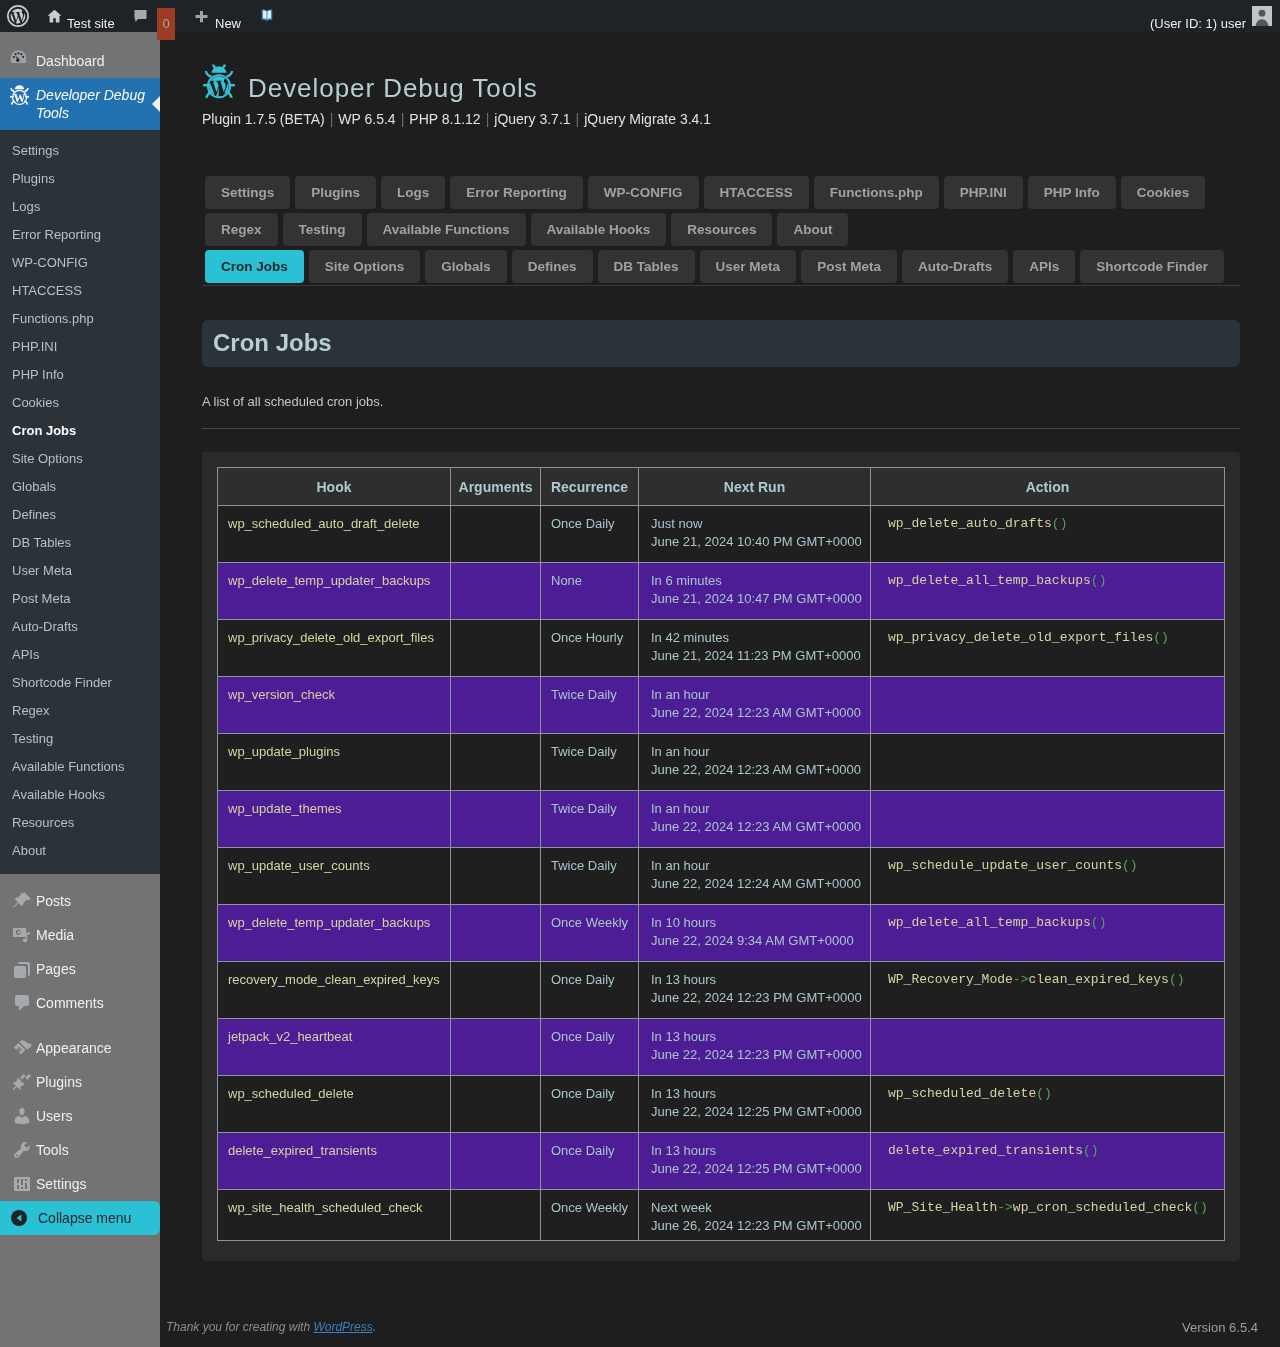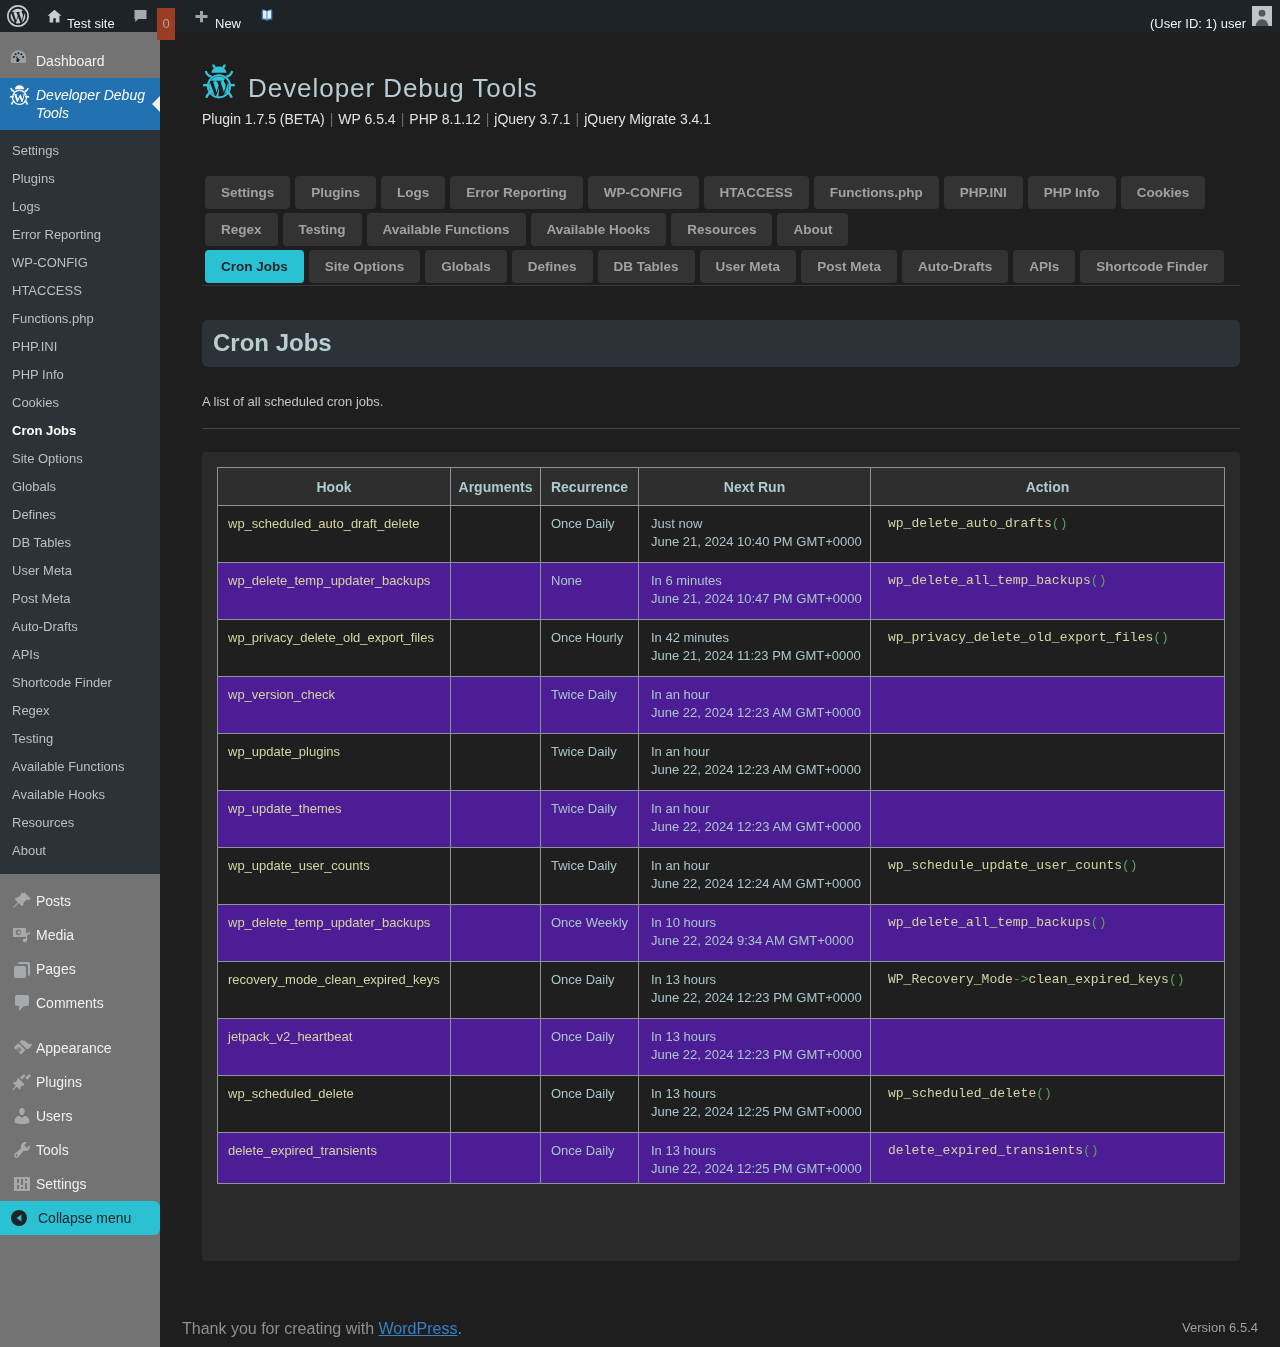--- a/index.html
+++ b/index.html
@@ -36,21 +36,21 @@
 table.cron th, table.cron td { border:1px solid #8d9297; }
 table.cron th { height:38px; background:#2e2e2e; color:#abcbce; font-size:14px; font-weight:bold; text-align:center; }
 table.cron td { padding:9px 10px; vertical-align:top; font-size:13px; line-height:18px; height:57px; white-space:nowrap; }
 table.cron tr:last-child td { height:50px; padding-bottom:5px; }
 tr.odd td { background:#1f1f1f; }
 tr.even td { background:#4c1d95; }
 table.cron td.hook { color:#d6d3a4; }
 table.cron td.rec, table.cron td.next { color:#a9c6cc; } table.cron td.next { padding-left:12px; }
 table.cron td.act { font-family:"Liberation Mono", monospace; font-size:13px; color:#d6d3a4; padding-left:17px; }
 table.cron td.act .g { color:#55a15b; }
-#footer-l { position:absolute; left:22px; top:1288px; font-size:16px; color:#8b8f94; }
+#footer-l { position:absolute; left:6px; top:1288px; font-size:12px; font-style:italic; color:#8b8f94; }
 #footer-l a { color:#3582c4; }
 #footer-r { position:absolute; right:22px; top:1288px; font-size:13px; color:#9d9fa3; }
 </style>
 </head>
 <body>
 <div id="adminbar">
   <span class="abitem" style="left:7px;top:5px;height:22px;">
     <svg width="22" height="22" viewBox="0 0 20 20">
         <circle cx="10" cy="10" r="9.2" fill="none" stroke="#c9ccd0" stroke-width="1.5"></circle>
         <path fill="#c9ccd0" d="M3.3 10c0 2.65 1.54 4.94 3.77 6.03L3.88 7.29C3.51 8.12 3.3 9.04 3.3 10zm11.22-.34c0-.83-.3-1.4-.55-1.85-.34-.55-.66-1.02-.66-1.57 0-.62.47-1.19 1.13-1.19l.09.01A6.68 6.68 0 0 0 10 3.3c-2.34 0-4.4 1.2-5.6 3.02l.43.01c.7 0 1.78-.08 1.78-.08.36-.02.4.51.04.55 0 0-.36.04-.77.06l2.44 7.26 1.47-4.4-1.05-2.86c-.36-.02-.7-.06-.7-.06-.36-.02-.32-.57.04-.55 0 0 1.1.08 1.76.08.7 0 1.78-.08 1.78-.08.36-.02.4.51.04.55 0 0-.36.04-.77.06l2.42 7.2.67-2.23c.29-.93.51-1.6.51-2.17zm-4.4 1.06-2.01 5.85a6.7 6.7 0 0 0 4.12-.11l-.05-.09zm5.78-3.81c.03.21.04.44.04.69 0 .68-.13 1.44-.51 2.4l-2.05 5.93a6.7 6.7 0 0 0 2.52-9.02z"></path>
@@ -338,18 +338,25 @@
             <td class="next">In 13 hours<br>June 22, 2024 12:25 PM GMT+0000</td>
             <td class="act">wp_scheduled_delete<span class="g">()</span></td>
           </tr>
       <tr class="even">
             <td class="hook">delete_expired_transients</td>
             <td></td>
             <td class="rec">Once Daily</td>
             <td class="next">In 13 hours<br>June 22, 2024 12:25 PM GMT+0000</td>
             <td class="act">delete_expired_transients<span class="g">()</span></td>
           </tr>
+      <tr class="odd">
+            <td class="hook">wp_site_health_scheduled_check</td>
+            <td></td>
+            <td class="rec">Once Weekly</td>
+            <td class="next">Next week<br>June 26, 2024 12:23 PM GMT+0000</td>
+            <td class="act">WP_Site_Health<span class="g">-&gt;</span>wp_cron_scheduled_check<span class="g">()</span></td>
+          </tr>
     </tbody>
       </table>
   </div>
   <div id="footer-l">Thank you for creating with <a href="#">WordPress</a>.</div>
   <div id="footer-r">Version 6.5.4</div>
 </div>
 
 </body></html>

